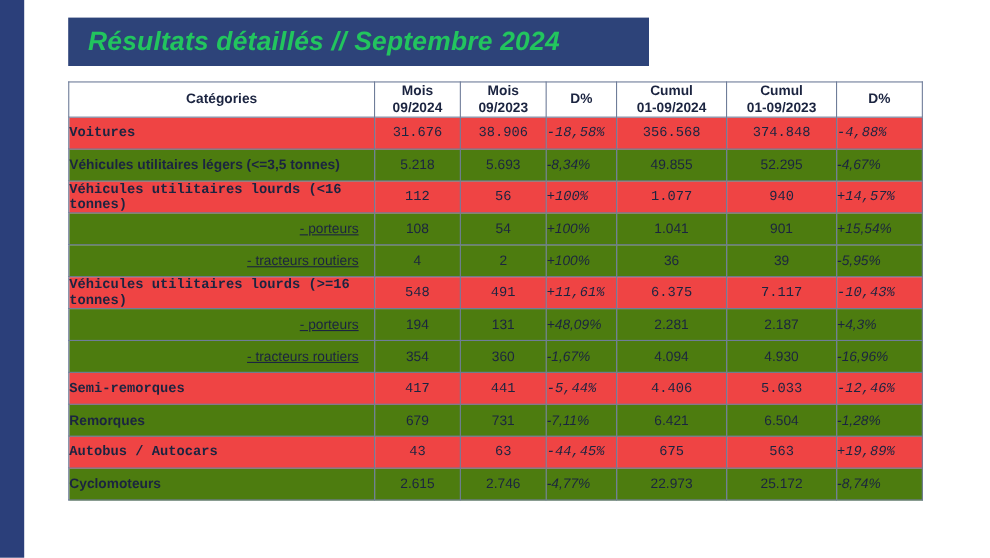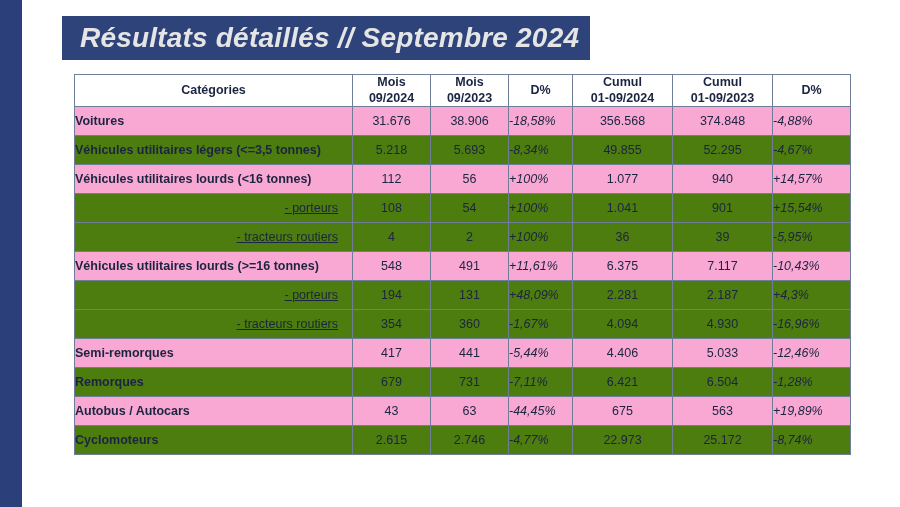--- a/index.html
+++ b/index.html
@@ -33,31 +33,31 @@
     position: absolute;
     left: 62px;
     top: 16px;
     width: 528px;
     height: 44px;
     background: #2d4379;
     display: flex;
     align-items: center;
   }
   .title-text {
-    color: #e5e5e5;
-    font-size: 28px;
+    color: #22c55e;
+    font-size: 24px;
     font-weight: bold;
     font-style: italic;
     padding-left: 18px;
     letter-spacing: 0.2px;
     white-space: nowrap;
   }
   table.data-table {
     position: absolute;
-    left: 74px;
+    left: 62px;
     top: 74px;
     width: 776px;
     border-collapse: collapse;
     table-layout: fixed;
     background: #ffffff;
   }
   table.data-table th,
   table.data-table td {
     border: 1px solid #6f7d99;
     font-size: 12.5px;
@@ -99,21 +99,21 @@
   }
   td.num {
     text-align: center;
     font-size: 12.5px;
   }
   td.pct {
     text-align: left;
     font-style: italic;
     font-size: 12.5px;
   }
-  tr.shade td { background: #f9a8d4; }
+  tr.shade td { background: #ef4444; font-family: Liberation Mono, monospace; }
   tr.plain td { background: #4d7c0f; }
 </style>
 </head>
 <body>
 
 <div class="page">
 
   <div class="left-bar"></div>
 
   <div class="title-banner">

